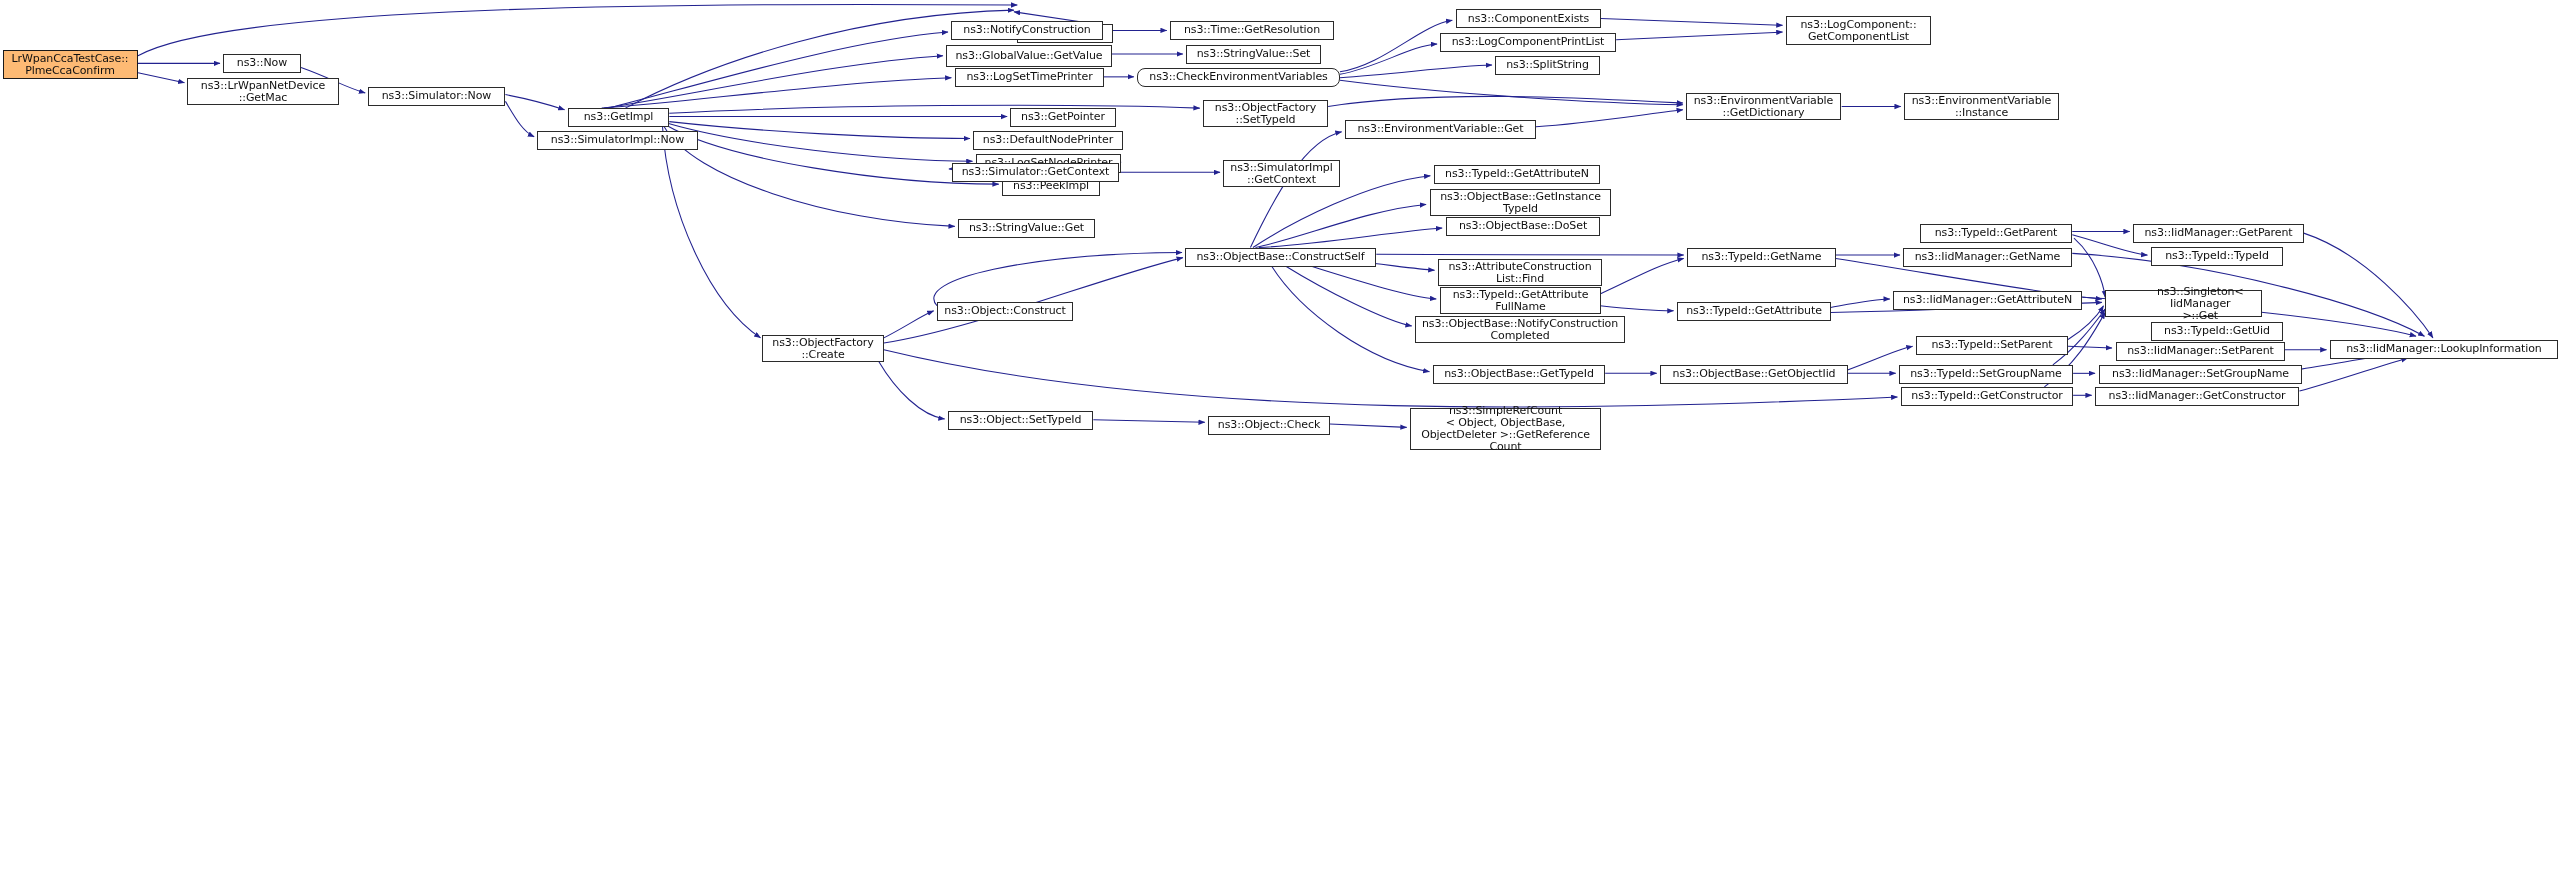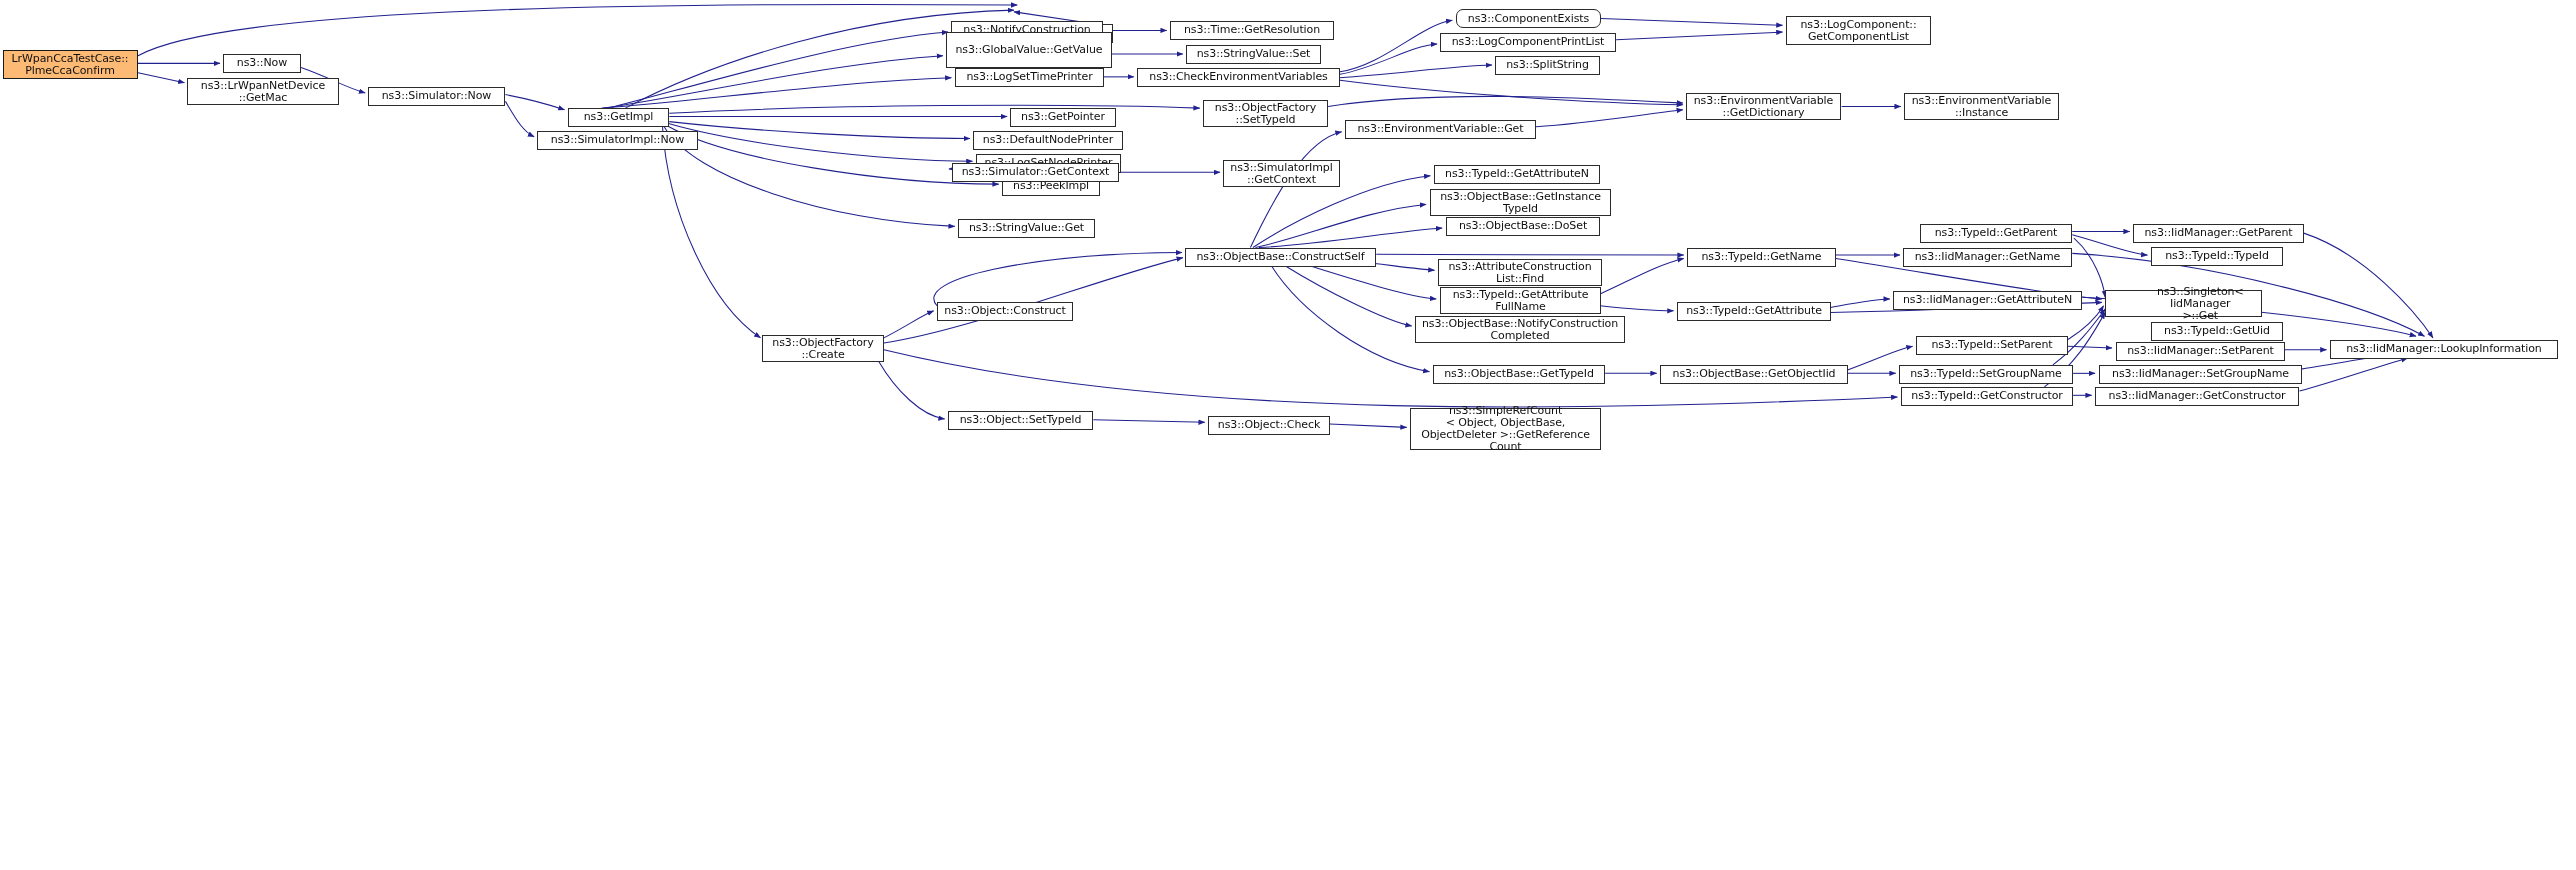--- a/index.html
+++ b/index.html
@@ -124,25 +124,25 @@
 PlmeCcaConfirm</div>
       <div class="node" style="left: 223px; top: 54px; width: 78px; height: 18.6px;">ns3::Now</div>
       <div class="node" style="left: 187px; top: 78px; width: 152px; height: 27px;">ns3::LrWpanNetDevice
 ::GetMac</div>
       <div class="node" style="left: 368px; top: 87px; width: 137px; height: 18.6px;">ns3::Simulator::Now</div>
       <div class="node" style="left: 568px; top: 108px; width: 101px; height: 18.6px;">ns3::GetImpl</div>
       <div class="node" style="left: 537px; top: 131px; width: 161px; height: 18.6px;">ns3::SimulatorImpl::Now</div>
       <div class="node" style="left: 1017px; top: 0px; width: 96px; height: 18.6px; margin-top: 24px;">ns3::Time::As</div>
       <div class="node" style="left: 951px; top: 21px; width: 152px; height: 18.6px;">ns3::NotifyConstruction</div>
       <div class="node" style="left: 1170px; top: 21px; width: 164px; height: 18.6px;">ns3::Time::GetResolution</div>
-      <div class="node" style="left: 946px; top: 32px; width: 166px; height: 36px;">ns3::GlobalValue::GetValue</div>
+      <div class="node" style="left: 946px; top: 45px; width: 166px; height: 22px;">ns3::GlobalValue::GetValue</div>
       <div class="node" style="left: 1186px; top: 45px; width: 135px; height: 18.6px;">ns3::StringValue::Set</div>
       <div class="node" style="left: 955px; top: 68px; width: 149px; height: 18.6px;">ns3::LogSetTimePrinter</div>
-      <div class="node" style="left: 1137px; top: 68px; width: 203px; height: 18.6px;">ns3::CheckEnvironmentVariables</div>
-      <div class="node" style="left: 1456px; top: 9.3px; width: 145px; height: 18.6px; border-radius: 7px;">ns3::ComponentExists</div>
+      <div class="node" style="left: 1137px; top: 68px; width: 203px; height: 18.6px; border-radius: 8px;">ns3::CheckEnvironmentVariables</div>
+      <div class="node" style="left: 1456px; top: 9.3px; width: 145px; height: 18.6px;">ns3::ComponentExists</div>
       <div class="node" style="left: 1440px; top: 33px; width: 176px; height: 18.6px;">ns3::LogComponentPrintList</div>
       <div class="node" style="left: 1786px; top: 16px; width: 145px; height: 29px;">ns3::LogComponent::
 GetComponentList</div>
       <div class="node" style="left: 1495px; top: 56px; width: 105px; height: 18.6px;">ns3::SplitString</div>
       <div class="node" style="left: 1203px; top: 100px; width: 125px; height: 27px;">ns3::ObjectFactory
 ::SetTypeId</div>
       <div class="node" style="left: 1686px; top: 93px; width: 155px; height: 27px;">ns3::EnvironmentVariable
 ::GetDictionary</div>
       <div class="node" style="left: 1904px; top: 93px; width: 155px; height: 27px;">ns3::EnvironmentVariable
 ::Instance</div>

